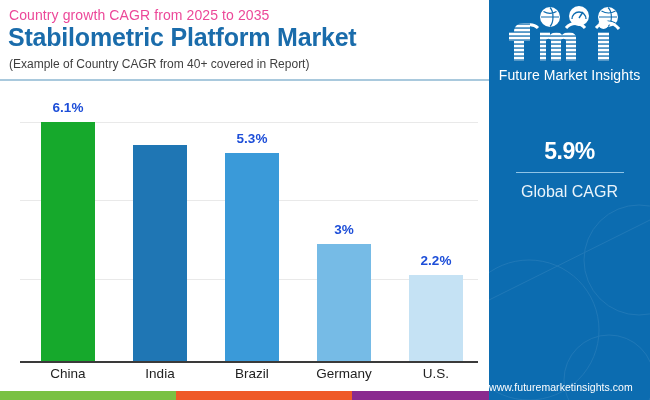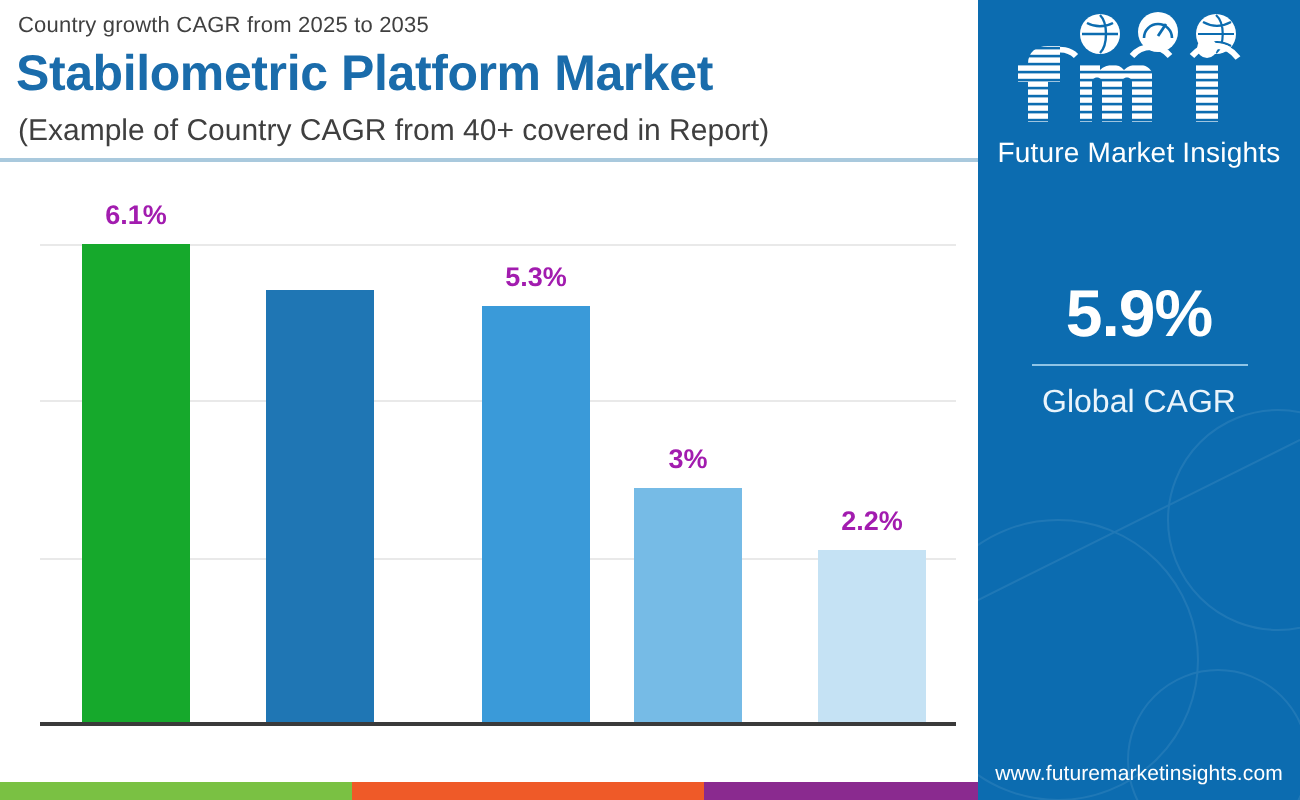--- a/index.html
+++ b/index.html
@@ -29,42 +29,42 @@
     left: 0; top: 0;
     width: 489px;
     height: 400px;
     background: #ffffff;
   }
 
   .eyebrow {
     position: absolute;
     left: 9px;
     top: 7px;
-    font-size: 11px;
-    color: #404040;
+    font-size: 14px;
+    color: #ec4899;
     letter-spacing: 0.1px;
     white-space: nowrap;
   }
 
   .main-title {
     position: absolute;
     left: 8px;
     top: 23px;
     font-size: 25px;
     font-weight: bold;
     color: #1a6cab;
     letter-spacing: -0.2px;
     white-space: nowrap;
   }
 
   .sub-title {
     position: absolute;
     left: 9px;
     top: 57px;
-    font-size: 15px;
+    font-size: 12px;
     color: #3f3f3f;
     white-space: nowrap;
   }
 
   .header-divider {
     position: absolute;
     left: 0;
     top: 79px;
     width: 489px;
     height: 2px;
@@ -113,21 +113,21 @@
     left: 17px;
     width: 54px;
   }
   .bar-value {
     position: absolute;
     left: 0;
     width: 88px;
     text-align: center;
     font-size: 13.5px;
     font-weight: bold;
-    color: #a21caf;
+    color: #1d4ed8;
   }
 
   .x-labels {
     position: absolute;
     left: 0;
     top: 366px;
     width: 489px;
     height: 26px;
   }
   .x-label {
@@ -178,21 +178,21 @@
   }
 
   .cagr-block {
     position: absolute;
     left: 0;
     top: 140px;
     width: 161px;
     text-align: center;
   }
   .cagr-value {
-    font-size: 33px;
+    font-size: 23px;
     font-weight: bold;
     color: #ffffff;
     letter-spacing: -0.5px;
     line-height: 1;
   }
   .cagr-rule {
     margin: 9px auto 7px auto;
     width: 108px;
     height: 1.4px;
     background: #8fc4e6;
@@ -201,21 +201,20 @@
     font-size: 16px;
     color: #eaf4fb;
     line-height: 1.45;
   }
 
   .site-url {
     position: absolute;
     left: 0;
     bottom: 7px;
     width: 161px;
-    text-align: center;
     font-size: 10.5px;
     color: #ffffff;
     letter-spacing: 0.05px;
   }
 </style>
 </head>
 <body>
 
 <div id="root">
 
@@ -233,36 +232,43 @@
           <div class="gridline" style="top: 189.217px;"></div>
         </div>
       <div class="bars-layer" id="bars-layer">
           <div class="bar-group" style="left: 24px;">
             <div class="bar" style="height: 240.464px; background: rgb(22, 169, 44);"></div>
             <div class="bar-value" style="top: 9.53623px;">6.1%</div>
           </div>
           <div class="bar-group" style="left: 116px;">
             <div class="bar" style="height: 216.812px; background: rgb(31, 118, 180);"></div>
           </div>
-          <div class="bar-group" style="left: 224px;">
+          <div class="bar-group" style="left: 208px;">
             <div class="bar" style="height: 208.928px; background: rgb(58, 154, 217);"></div>
             <div class="bar-value" style="top: 41.0725px;">5.3%</div>
           </div>
           <div class="bar-group" style="left: 300px;">
             <div class="bar" style="height: 118.261px; background: rgb(118, 187, 230);"></div>
             <div class="bar-value" style="top: 131.739px;">3%</div>
           </div>
           <div class="bar-group" style="left: 392px;">
             <div class="bar" style="height: 86.7246px; background: rgb(197, 226, 244);"></div>
             <div class="bar-value" style="top: 163.275px;">2.2%</div>
           </div>
         </div>
       <div class="axis-line"></div>
     </div>
 
+    <div class="x-labels" id="x-labels">
+        <div class="x-label" style="left: 24px;">China</div>
+        <div class="x-label" style="left: 116px;">India</div>
+        <div class="x-label" style="left: 208px;">Brazil</div>
+        <div class="x-label" style="left: 300px;">Germany</div>
+        <div class="x-label" style="left: 392px;">U.S.</div>
+      </div>
 
     <div id="strip-container">
         <div class="strip" style="left: 0px; width: 176.15px; background: rgb(122, 193, 67);"></div>
         <div class="strip" style="left: 176.15px; width: 176.15px; background: rgb(239, 90, 40);"></div>
         <div class="strip" style="left: 352.3px; width: 136.5px; background: rgb(138, 42, 143);"></div>
         <div class="strip" style="left: 488.8px; width: 161.2px; background: rgb(12, 108, 176);"></div>
       </div>
   </div>
 
   <div class="right-panel">

